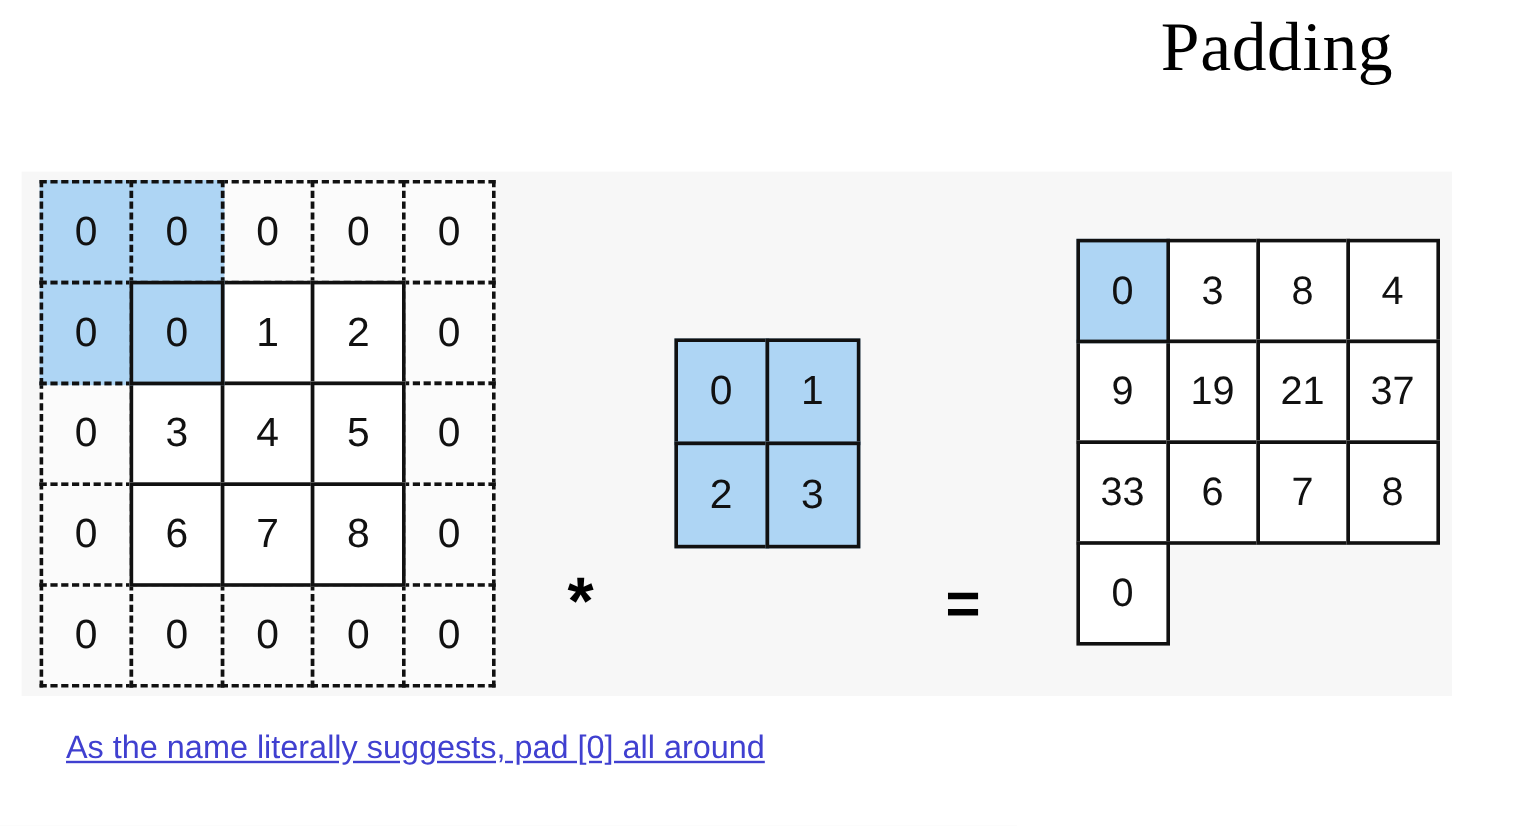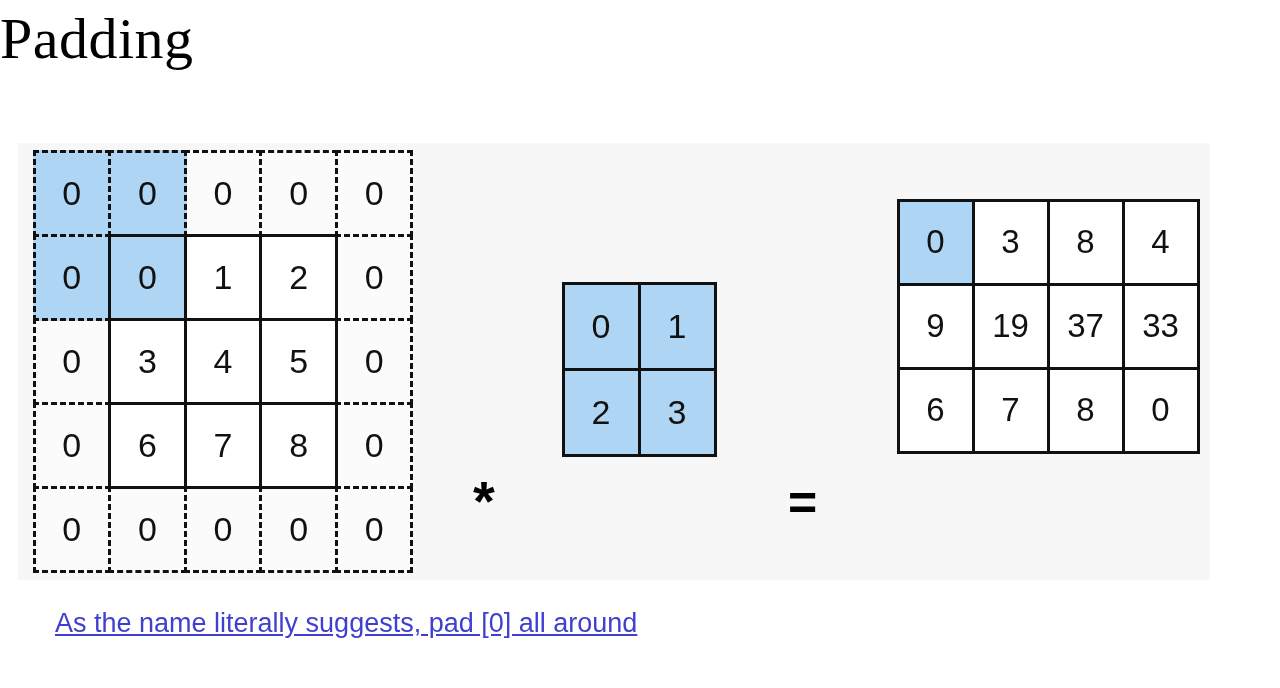--- a/index.html
+++ b/index.html
@@ -14,21 +14,21 @@
     overflow: hidden;
     position: relative;
   }
 
   
   .slide-title {
     position: absolute;
     top: 6px;
     left: 0;
     width: 1161px;
-    text-align: left;
+    text-align: right;
     font-family: "Liberation Serif", serif;
     font-size: 58px;
     font-weight: 400;
     color: #000000;
     letter-spacing: 0.5px;
     line-height: 1.15;
   }
 
   
   .figure-panel {
@@ -205,20 +205,21 @@
 
   <div class="op op-equals">=</div>
 
   <div class="output-matrix" id="output-matrix">
       <div class="out-cell hl">0</div>
       <div class="out-cell">3</div>
       <div class="out-cell">8</div>
       <div class="out-cell">4</div>
       <div class="out-cell">9</div>
       <div class="out-cell">19</div>
+      <div class="out-cell">21</div>
       <div class="out-cell">37</div>
       <div class="out-cell">33</div>
       <div class="out-cell">6</div>
       <div class="out-cell">7</div>
       <div class="out-cell">8</div>
       <div class="out-cell">0</div>
     </div>
 
 </div>
 

